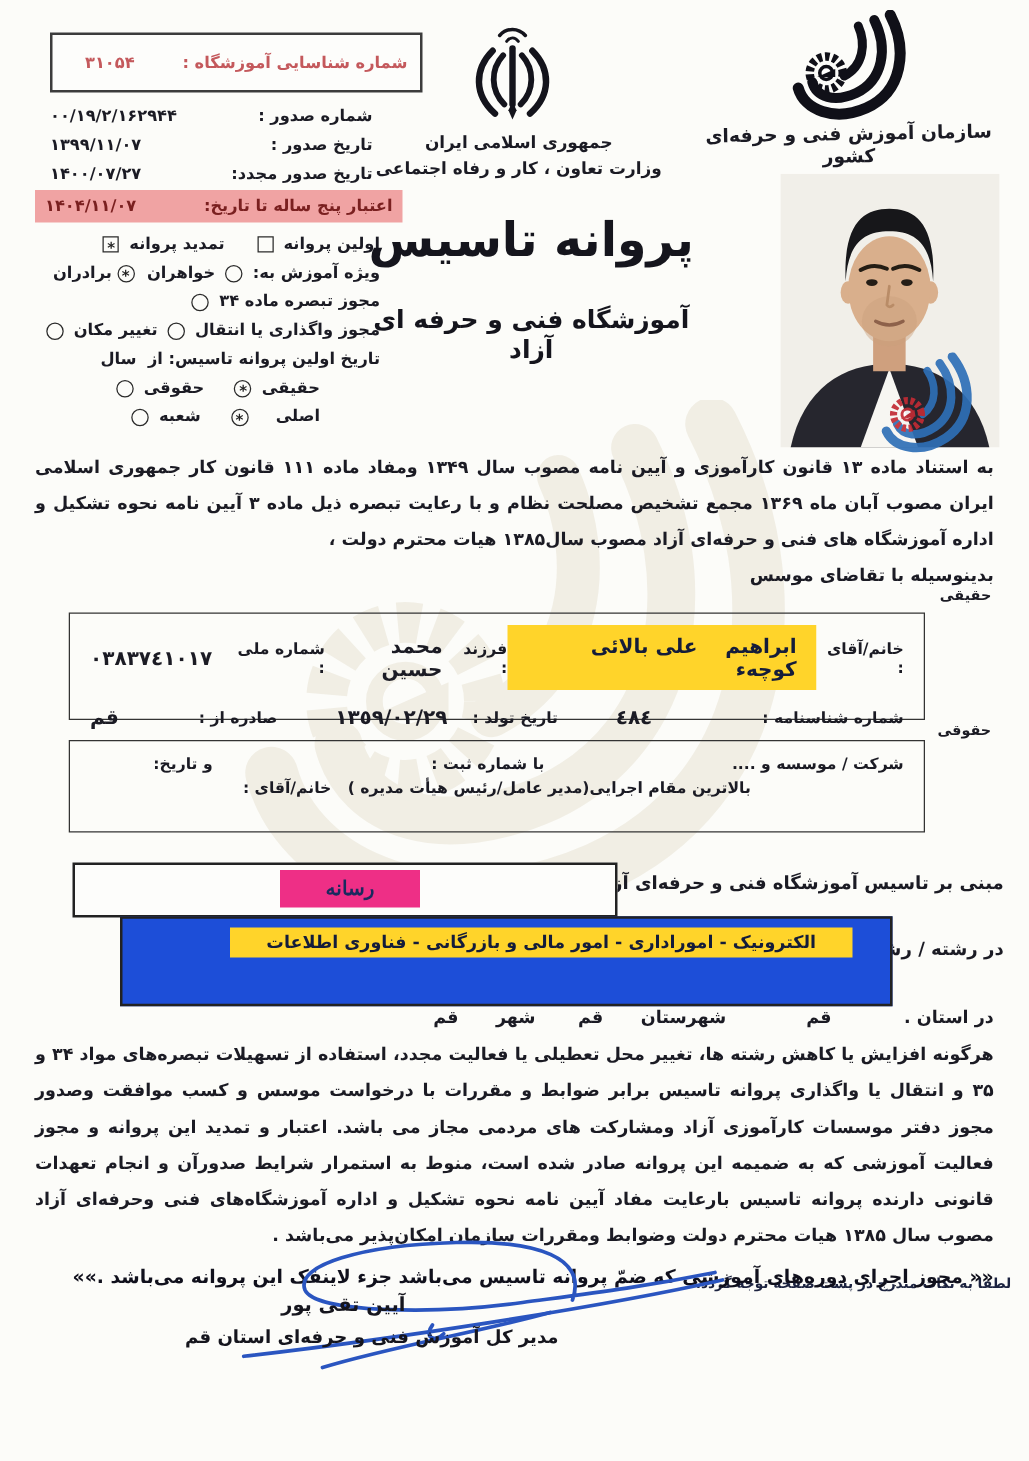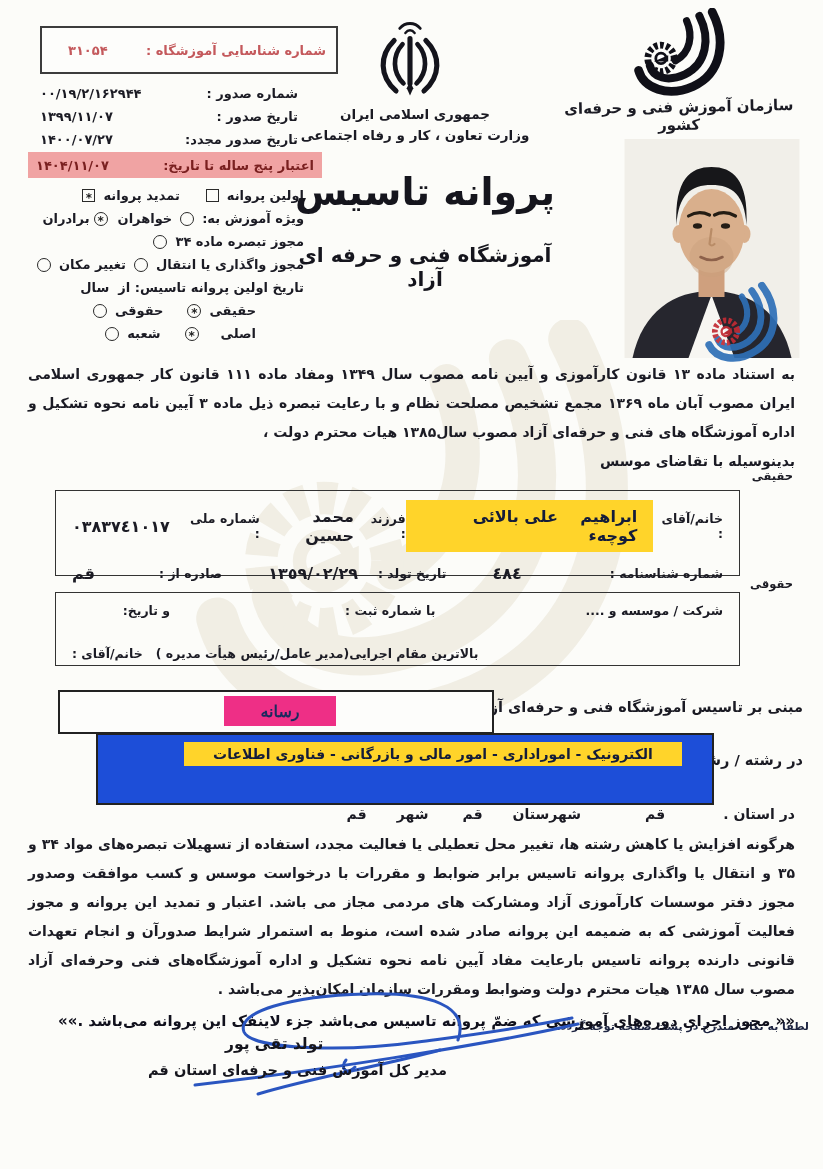--- a/index.html
+++ b/index.html
@@ -216,21 +216,21 @@
     </div>
   </div>
 
   <div class="abs rightlbl" style="top:577px">حقوقی</div>
   <div class="abs fbox" style="top:592px;height:72px">
     <div class="frow" style="margin-top:10px;justify-content:flex-start">
       <span class="lblsm">شرکت / موسسه و ....</span>
       <span class="lblsm" style="margin-right:150px">با شماره ثبت :</span>
       <span class="lblsm" style="margin-right:175px">و تاریخ:</span>
     </div>
-    <div class="frow" style="margin-top:28px;justify-content:flex-end">
+    <div class="frow" style="margin-top:4px;justify-content:center">
       <span class="lblsm pre">بالاترین مقام اجرایی(مدیر عامل/رئیس هیأت مدیره )   خانم/آقای :</span>
     </div>
   </div>
 
   <div class="abs" style="right:20px;top:699px;font-size:14.5px;z-index:1">مبنی بر تاسیس آموزشگاه فنی و حرفه‌ای آزاد با نام :</div>
   <div class="abs namebox">
     <span class="hl-pink">رسانه</span>
   </div>
 
   <div class="abs" style="right:20px;top:752px;font-size:14.5px;z-index:1">در رشته / رشته‌های:</div>
@@ -255,16 +255,16 @@
   <div class="abs backnote">لطفا به نکات مندرج در پشت صفحه توجه گردد.</div>
 
   <svg class="abs sigsvg" viewBox="0 0 480 118">
     <g fill="none" stroke="#2a55c0" stroke-width="3" stroke-linecap="round">
       <path d="M318,54 C330,20 290,6 225,8 C150,10 96,26 104,46 C112,64 206,66 278,56 C330,49 372,44 432,32"></path>
       <path d="M438,38 C340,60 170,86 55,99"></path>
       <path d="M300,64 C250,78 170,92 118,108"></path>
       <path d="M206,74 c-7,9 1,15 9,7"></path>
     </g>
   </svg>
-  <div class="abs signame">تولد تقی پور</div>
+  <div class="abs signame">آیین تقی پور</div>
   <div class="abs sigtitle">مدیر کل آموزش فنی و حرفه‌ای استان قم</div>
 
 </div>
 
 </body></html>

